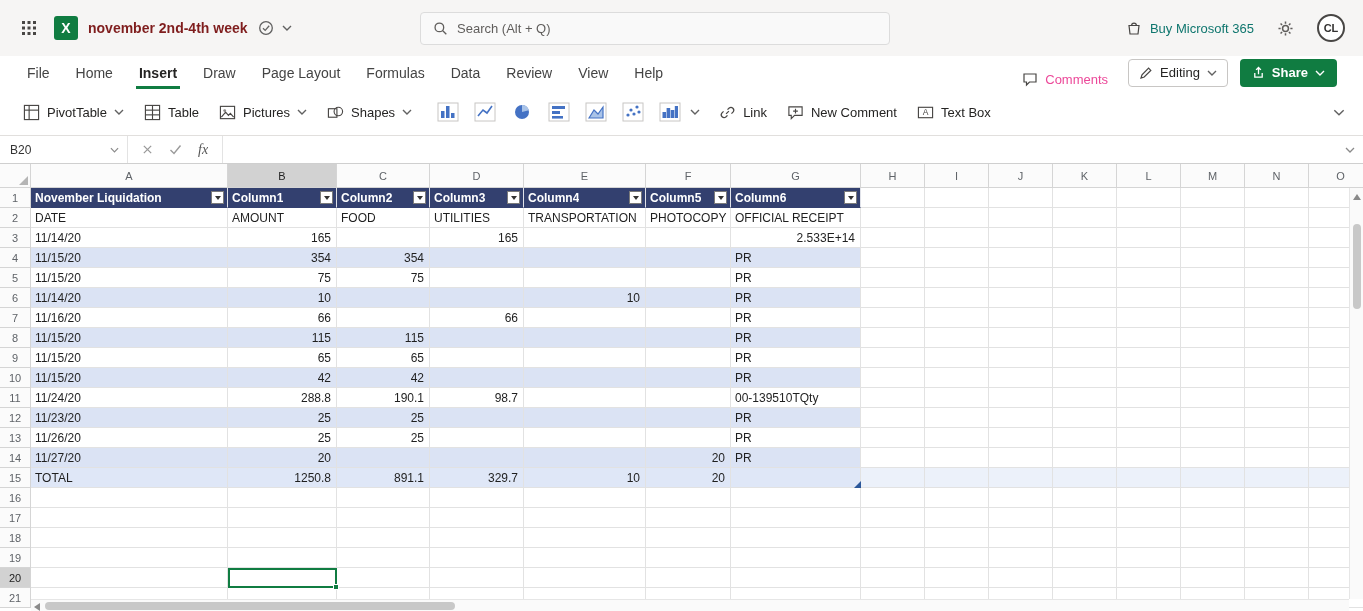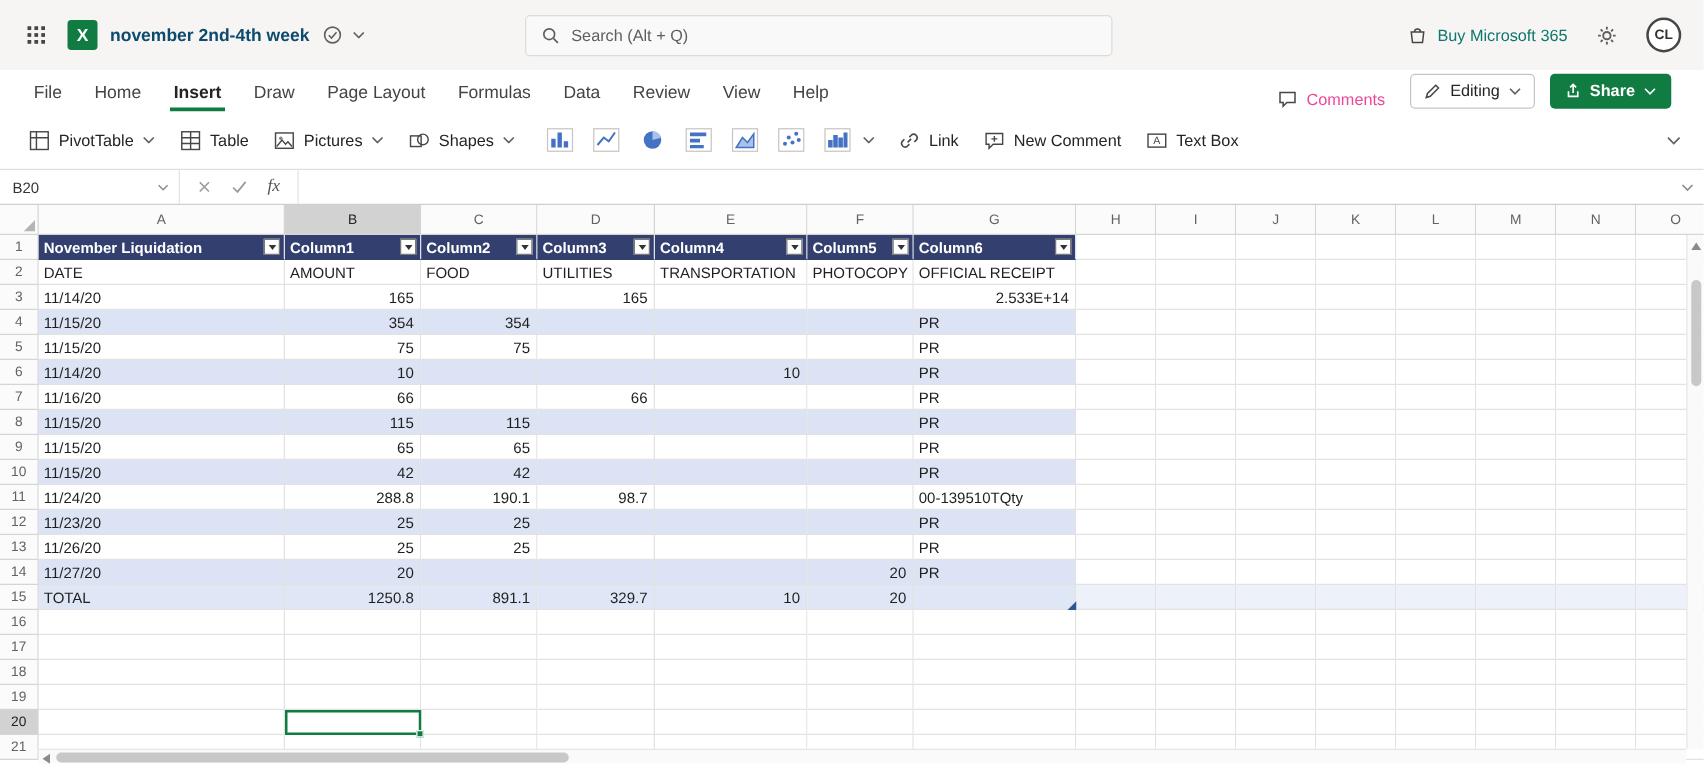--- a/index.html
+++ b/index.html
@@ -7,21 +7,21 @@
   body {
     width:1363px; height:611px; overflow:hidden; background:#fff;
     font-family:"Liberation Sans", sans-serif; color:#252423;
   }
   svg { display:block; }
 
   
   .topbar { height:56px; background:#f6f5f4; display:flex; align-items:center; padding:0 12px; position:relative; }
   .waffle-btn { width:34px; height:34px; display:flex; align-items:center; justify-content:center; border-radius:2px; cursor:pointer; }
   .excel-logo { width:24px; height:24px; background:#107C41; border-radius:3px; color:#fff; font-weight:bold; font-size:14px; display:flex; align-items:center; justify-content:center; margin:0 10px 0 8px; }
-  .doc-title { font-size:14px; font-weight:600; color:#0c4a6e; white-space:nowrap; }
+  .doc-title { font-size:14px; font-weight:600; color:#7f1d1d; white-space:nowrap; }
   .title-icons { display:flex; align-items:center; gap:8px; margin-left:10px; }
   .searchbox { position:absolute; left:420px; top:12px; width:470px; height:33px; background:#f9f9f9; border:1px solid #dcdcdc; border-radius:4px; display:flex; align-items:center; padding:0 12px; gap:9px; }
   .searchbox .ph { font-size:13px; color:#605e5c; }
   .topbar-right { margin-left:auto; display:flex; align-items:center; gap:22px; padding-right:6px; }
   .buy-link { display:flex; align-items:center; gap:8px; font-size:13px; color:#0f766e; cursor:pointer; }
   .avatar { width:28px; height:28px; border-radius:50%; border:2px solid #484644; background:#fff; display:flex; align-items:center; justify-content:center; font-size:11px; font-weight:600; color:#323130; }
 
   
   .menubar { height:33px; background:#fff; display:flex; align-items:stretch; padding:0 26px 0 14px; }
   .menu-tab { padding:0 13px; font-size:14px; color:#444; display:flex; align-items:center; position:relative; cursor:pointer; white-space:nowrap; }
@@ -35,21 +35,21 @@
   
   .ribbon { height:47px; background:#fff; border-bottom:1px solid #e1dfdd; display:flex; align-items:center; padding:0 14px; gap:2px;text-align:center; }
   .rbtn { display:flex; align-items:center; gap:7px; font-size:13px; color:#252423; padding:7px 9px; border-radius:3px; cursor:pointer; white-space:nowrap; }
   .chart-group { display:flex; align-items:center; gap:3px; margin:0 8px; }
   .cbtn { padding:5px 6px; border-radius:3px; cursor:pointer; }
   .ribbon-right { margin-left:auto; display:flex; align-items:center; padding-right:4px; }
   .chev { flex:none; }
 
   
   .formulabar { height:28px; background:#fff; border-bottom:1px solid #cfcfcf; display:flex; align-items:stretch; }
-  .namebox { width:144px; display:flex; align-items:center; justify-content:space-between; padding:0 8px 0 10px; font-size:12px; color:#333; border-right:1px solid #e3e3e3; cursor:pointer; }
+  .namebox { width:128px; display:flex; align-items:center; justify-content:space-between; padding:0 8px 0 10px; font-size:12px; color:#333; border-right:1px solid #e3e3e3; cursor:pointer; }
   .fbtns { display:flex; align-items:center; gap:16px; padding:0 14px; border-right:1px solid #e3e3e3; }
   .fx { font-family:Liberation Serif, serif; font-style:italic; font-size:14px; color:#555; }
   .finput { flex:1; }
   .fchev { display:flex; align-items:center; padding:0 8px; }
 
   
   .gridwrap { position:relative; height:447px; overflow:hidden; background:#fff; }
   #grid { display:grid; position:absolute; top:0; left:0; }
   .gc { border-right:1px solid #e2e2e2; border-bottom:1px solid #e2e2e2; background:#fff; font-size:12px; color:#1f1f1f; display:flex; align-items:center; padding:0 4px; overflow:hidden; white-space:nowrap; }
   .hd { background:#fbfbfb; border-right:1px solid #d5d5d5; border-bottom:1px solid #d5d5d5; color:#5f6368; font-size:11px; justify-content:center; padding:0; cursor:pointer; }

